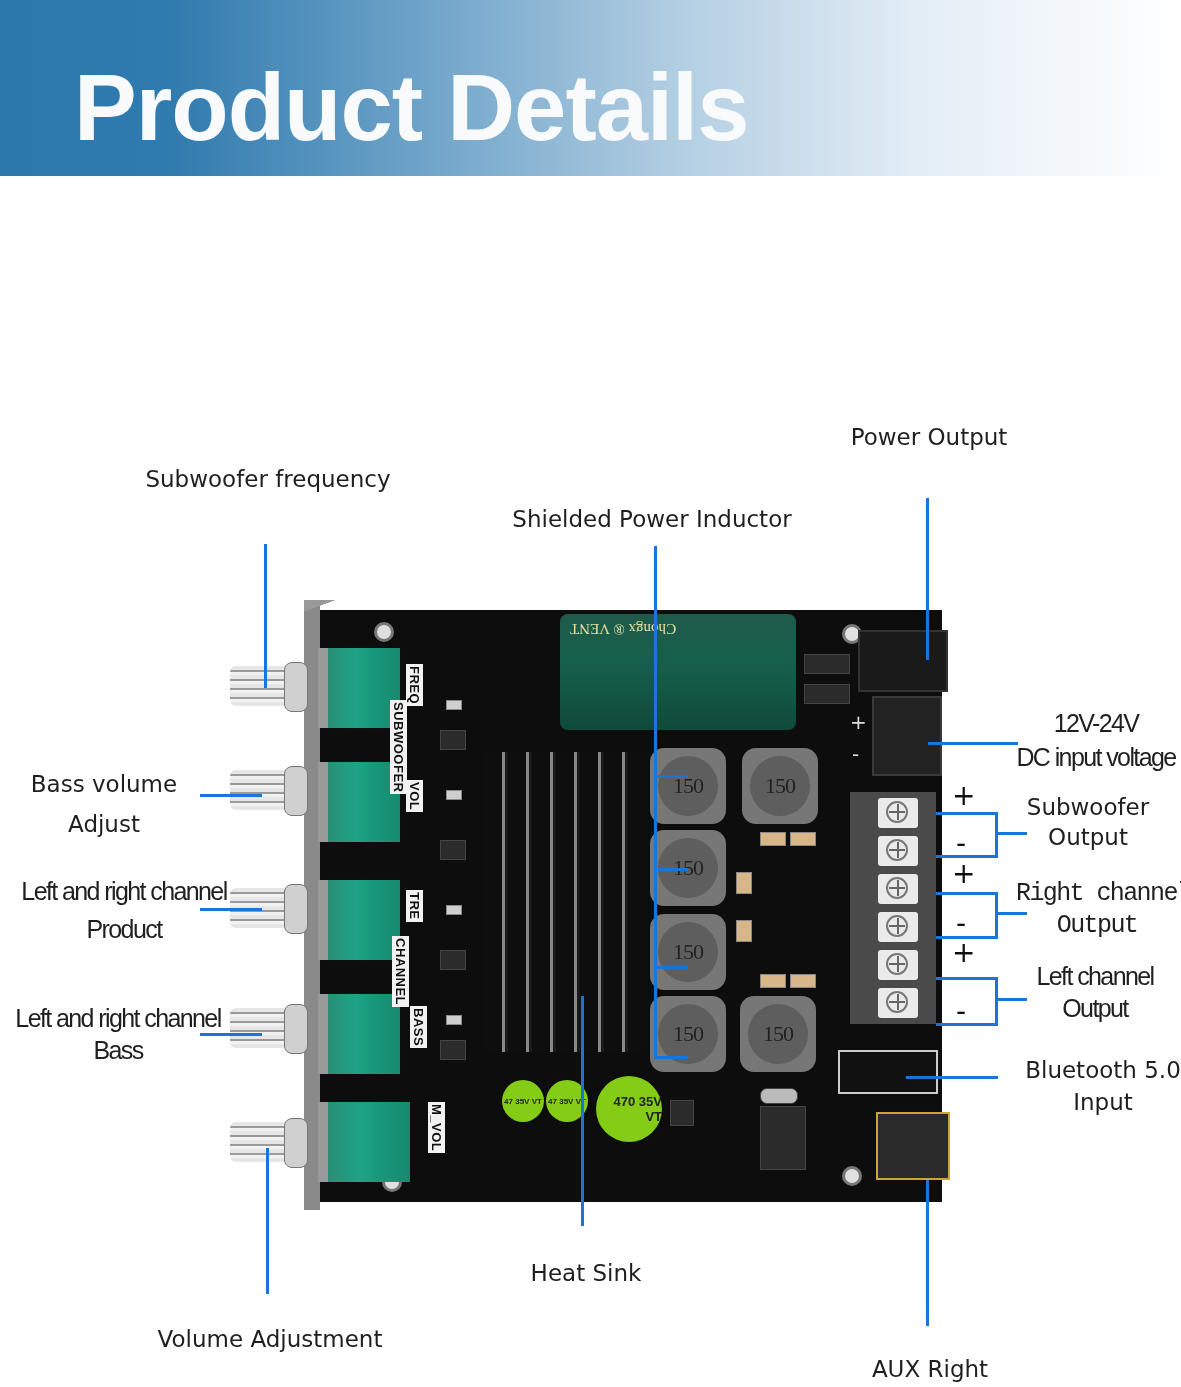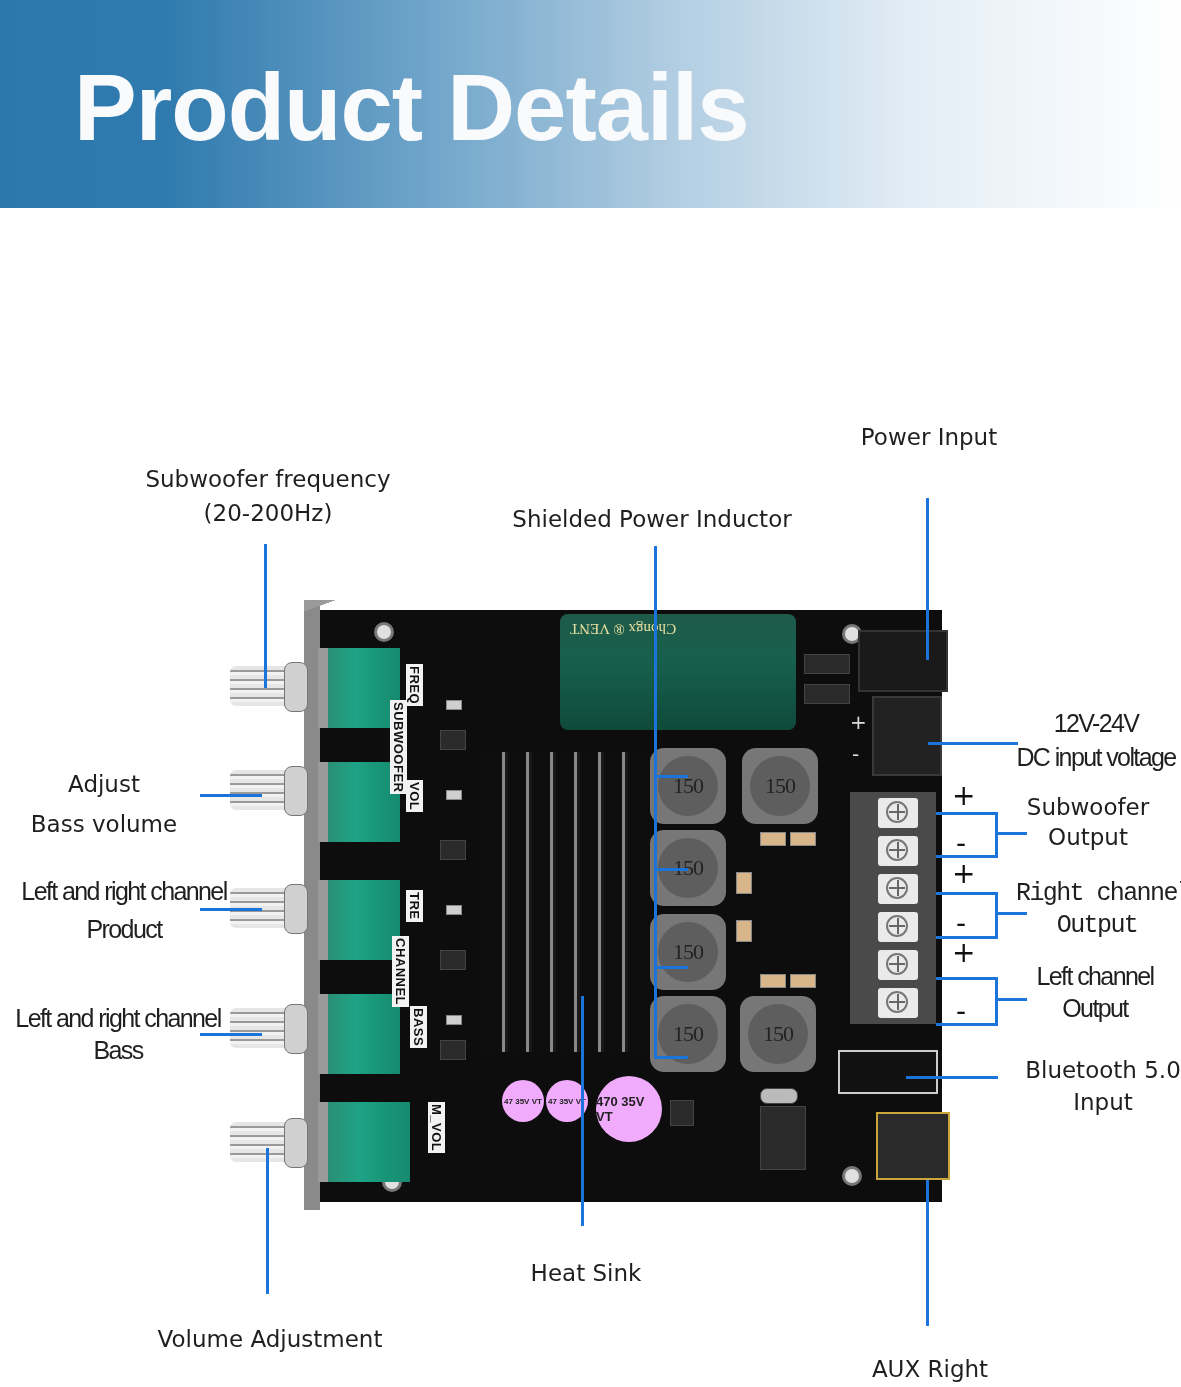--- a/index.html
+++ b/index.html
@@ -1,18 +1,18 @@
 <!DOCTYPE html>
 <html><head>
 <meta charset="utf-8">
 <style>
   html, body { margin:0; padding:0; }
   body { width:1181px; height:1387px; position:relative; background:#ffffff; overflow:hidden;
          font-family:"DejaVu Sans", sans-serif; color:#1a1a1a; }
-  .banner { position:absolute; left:0; top:0; width:1181px; height:208px;
+  .banner { position:absolute; left:0; top:0; width:1181px; height:176px;
             background:linear-gradient(90deg,#2c78ad 0%,#2f7aae 14%,#6fa4c9 36%,#b4cfe3 58%,#e4eef6 78%,#ffffff 100%); }
   .banner-title { position:absolute; left:74px; top:58px; font-family:"Liberation Sans", sans-serif;
                   font-weight:bold; font-size:94px; line-height:100px; color:#f8fafc; letter-spacing:-1px; }
   .label { position:absolute; font-family:"DejaVu Sans", sans-serif; font-size:23px; line-height:34px;
            color:#1f1f1f; text-align:center; white-space:nowrap; }
   .label.cond { font-family:"Liberation Sans", sans-serif; font-size:25px; letter-spacing:-1.6px; }
   .line { position:absolute; background:#1a74d9; }
   
   .board { position:absolute; left:306px; top:610px; width:636px; height:592px; background:#0d0d0d; }
   .panel { position:absolute; left:304px; top:600px; width:16px; height:610px; background:#8a8a8a; }
@@ -36,22 +36,22 @@
   .terminal { position:absolute; left:850px; top:792px; width:86px; height:232px; background:#4a4a4a; }
   .screw { position:absolute; left:28px; width:40px; height:30px; background:#eaeaea; border-radius:3px; }
   .screw .head { position:absolute; left:8px; top:3px; width:22px; height:22px; border-radius:50%; border:2px solid #777; box-sizing:border-box; }
   .screw .head::before { content:""; position:absolute; left:9px; top:1px; width:2px; height:16px; background:#666; }
   .screw .head::after { content:""; position:absolute; left:1px; top:8px; width:16px; height:2px; background:#666; }
   .sign { position:absolute; font-family:"DejaVu Sans", sans-serif; font-size:28px; color:#111; line-height:28px; }
   .dcjack { position:absolute; left:858px; top:630px; width:86px; height:58px; background:#1a1a1a; border:2px solid #333; }
   .dcterm { position:absolute; left:872px; top:696px; width:66px; height:76px; background:#222; border:2px solid #3a3a3a; }
   .bt { position:absolute; left:838px; top:1050px; width:96px; height:40px; border:2px solid #ccc; background:#111; }
   .aux { position:absolute; left:876px; top:1112px; width:70px; height:64px; background:#2a2a2a; border:2px solid #c9a53a; }
-  .ecap { position:absolute; border-radius:50%; background:#f0abfc; color:#222; font-family:"Liberation Sans", sans-serif;
-          font-weight:bold; display:flex; align-items:center; justify-content:center; text-align:left; }
+  .ecap { position:absolute; border-radius:50%; background:#84cc16; color:#222; font-family:"Liberation Sans", sans-serif;
+          font-weight:bold; display:flex; align-items:center; justify-content:center; text-align:right; }
   .chip { position:absolute; background:#2b2b2b; border:1px solid #444; }
   .hole { position:absolute; width:20px; height:20px; border-radius:50%; background:#e0e0e0; border:3px solid #777; box-sizing:border-box; }
   .smd { position:absolute; width:14px; height:8px; background:#cfcfcf; border:1px solid #888; }
 </style>
 </head>
 <body>
 
 <div class="banner">
   <div class="banner-title">Product Details</div>
 </div>
@@ -219,31 +219,30 @@
 </div>
 <div>
   <div class="line" style="left:936px;top:977px;width:60px;height:3px;"></div>
   <div class="line" style="left:936px;top:1023px;width:60px;height:3px;"></div>
   <div class="line" style="left:995px;top:977px;width:3px;height:49px;"></div>
   <div class="line" style="left:995px;top:998px;width:32px;height:3px;"></div>
 </div>
 
 <div class="label" style="left:128px;top:462px;width:280px;">
   <div>Subwoofer frequency</div>
-  <div>(20-200Hz)</div>
 </div>
 <div class="label" style="left:492px;top:502px;width:320px;">
   <div>Shielded Power Inductor</div>
 </div>
 <div class="label" style="left:832px;top:420px;width:194px;">
-  <div>Power Input</div>
+  <div>Power Output</div>
 </div>
 <div class="label" style="left:14px;top:764px;width:180px;line-height:40px;">
+  <div>Bass volume</div>
   <div>Adjust</div>
-  <div>Bass volume</div>
 </div>
 <div class="label cond" style="left:1012px;top:706px;width:168px;">
   <div>12V-24V</div>
   <div>DC input voltage</div>
 </div>
 <div class="label" style="left:1016px;top:792px;width:144px;line-height:30px;">
   <div>Subwoofer</div>
   <div>Output</div>
 </div>
 <div class="label cond" style="left:4px;top:872px;width:240px;line-height:38px;">

